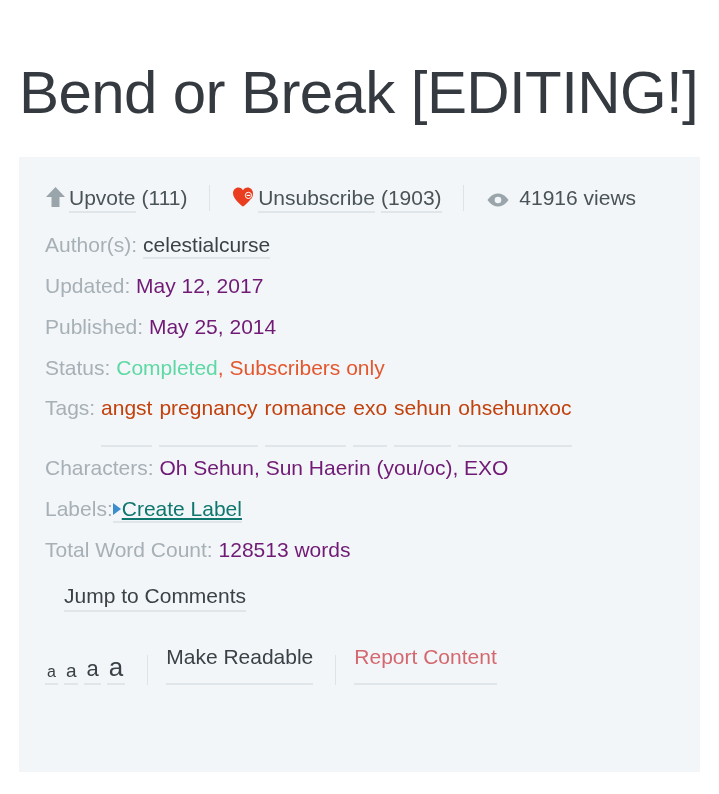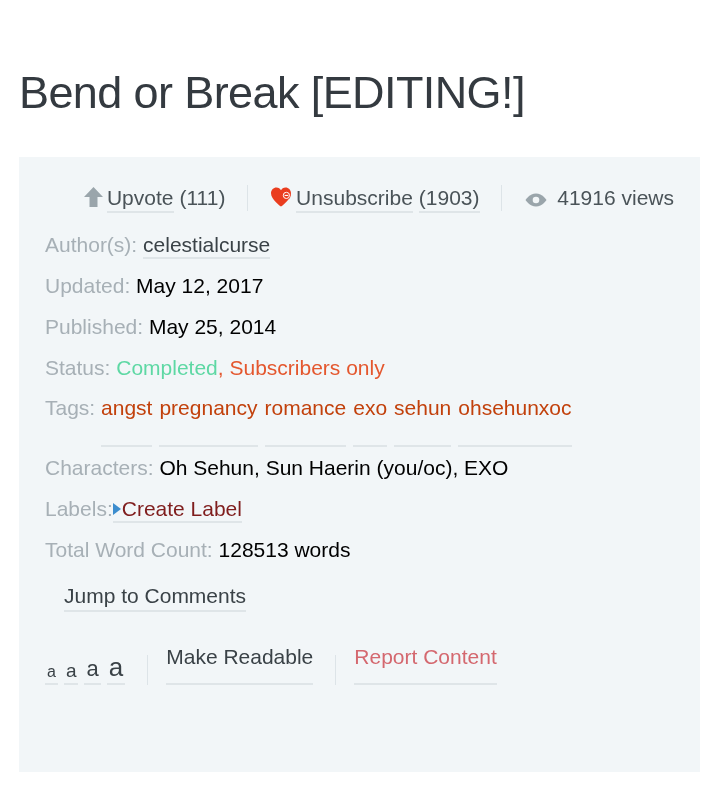--- a/index.html
+++ b/index.html
@@ -14,21 +14,21 @@
     -webkit-font-smoothing: antialiased;
     overflow: hidden;
   }
 
   
   .story-title {
     position: absolute;
     left: 19px;
     top: 63px;
     font-family: "Liberation Sans", sans-serif;
-    font-size: 45px;
+    font-size: 60px;
     font-weight: 400;
     letter-spacing: -0.6px;
     color: #343a40;
     line-height: 60px;
     white-space: nowrap;
   }
 
   
   .info-panel {
     position: absolute;
@@ -40,21 +40,20 @@
     box-sizing: border-box;
     padding: 22px 26px 0 26px;
   }
 
   
   .stats-row {
     font-size: 21px;
     color: #4a5358;
     line-height: 38px;
     margin-bottom: 4px;
-    text-align: right;
   }
   .stat {
     display: inline;
     white-space: nowrap;
   }
   .icon-inline {
     display: inline-block;
     vertical-align: -3px;
     margin-right: 3px;
   }
@@ -78,45 +77,46 @@
   
   .meta-row {
     font-size: 21px;
     line-height: 41px;
     color: #343a40;
   }
   .meta-label {
     color: #a7b0b6;
   }
   .meta-value {
-    color: #000000;
+    color: #701a75;
   }
   .meta-link {
     color: #3a4247;
     border-bottom: 2px solid #dfe5e8;
     padding-bottom: 1px;
     cursor: pointer;
     margin-top: 13px;
   }
   .tag-link {
     color: #c2410c;
     border-bottom: 2px solid #dfe5e8;
     padding-bottom: 18px;
     margin-right: 7px;
     cursor: pointer;
     display: inline-block;
   }
   .status-completed { color: #5ed8a4; }
   .status-subonly   { color: #e4572e; }
 
   .create-label-link {
-    color: #7f1d1d;
+    color: #0f766e;
     border-bottom: 2px solid #dfe5e8;
     padding-bottom: 1px;
     cursor: pointer;
+    text-decoration: underline;
   }
   .tri-right {
     display: inline-block;
     width: 0; height: 0;
     border-left: 8px solid #3c8dce;
     border-top: 6px solid transparent;
     border-bottom: 6px solid transparent;
     vertical-align: 1px;
     margin-right: 1px;
   }

